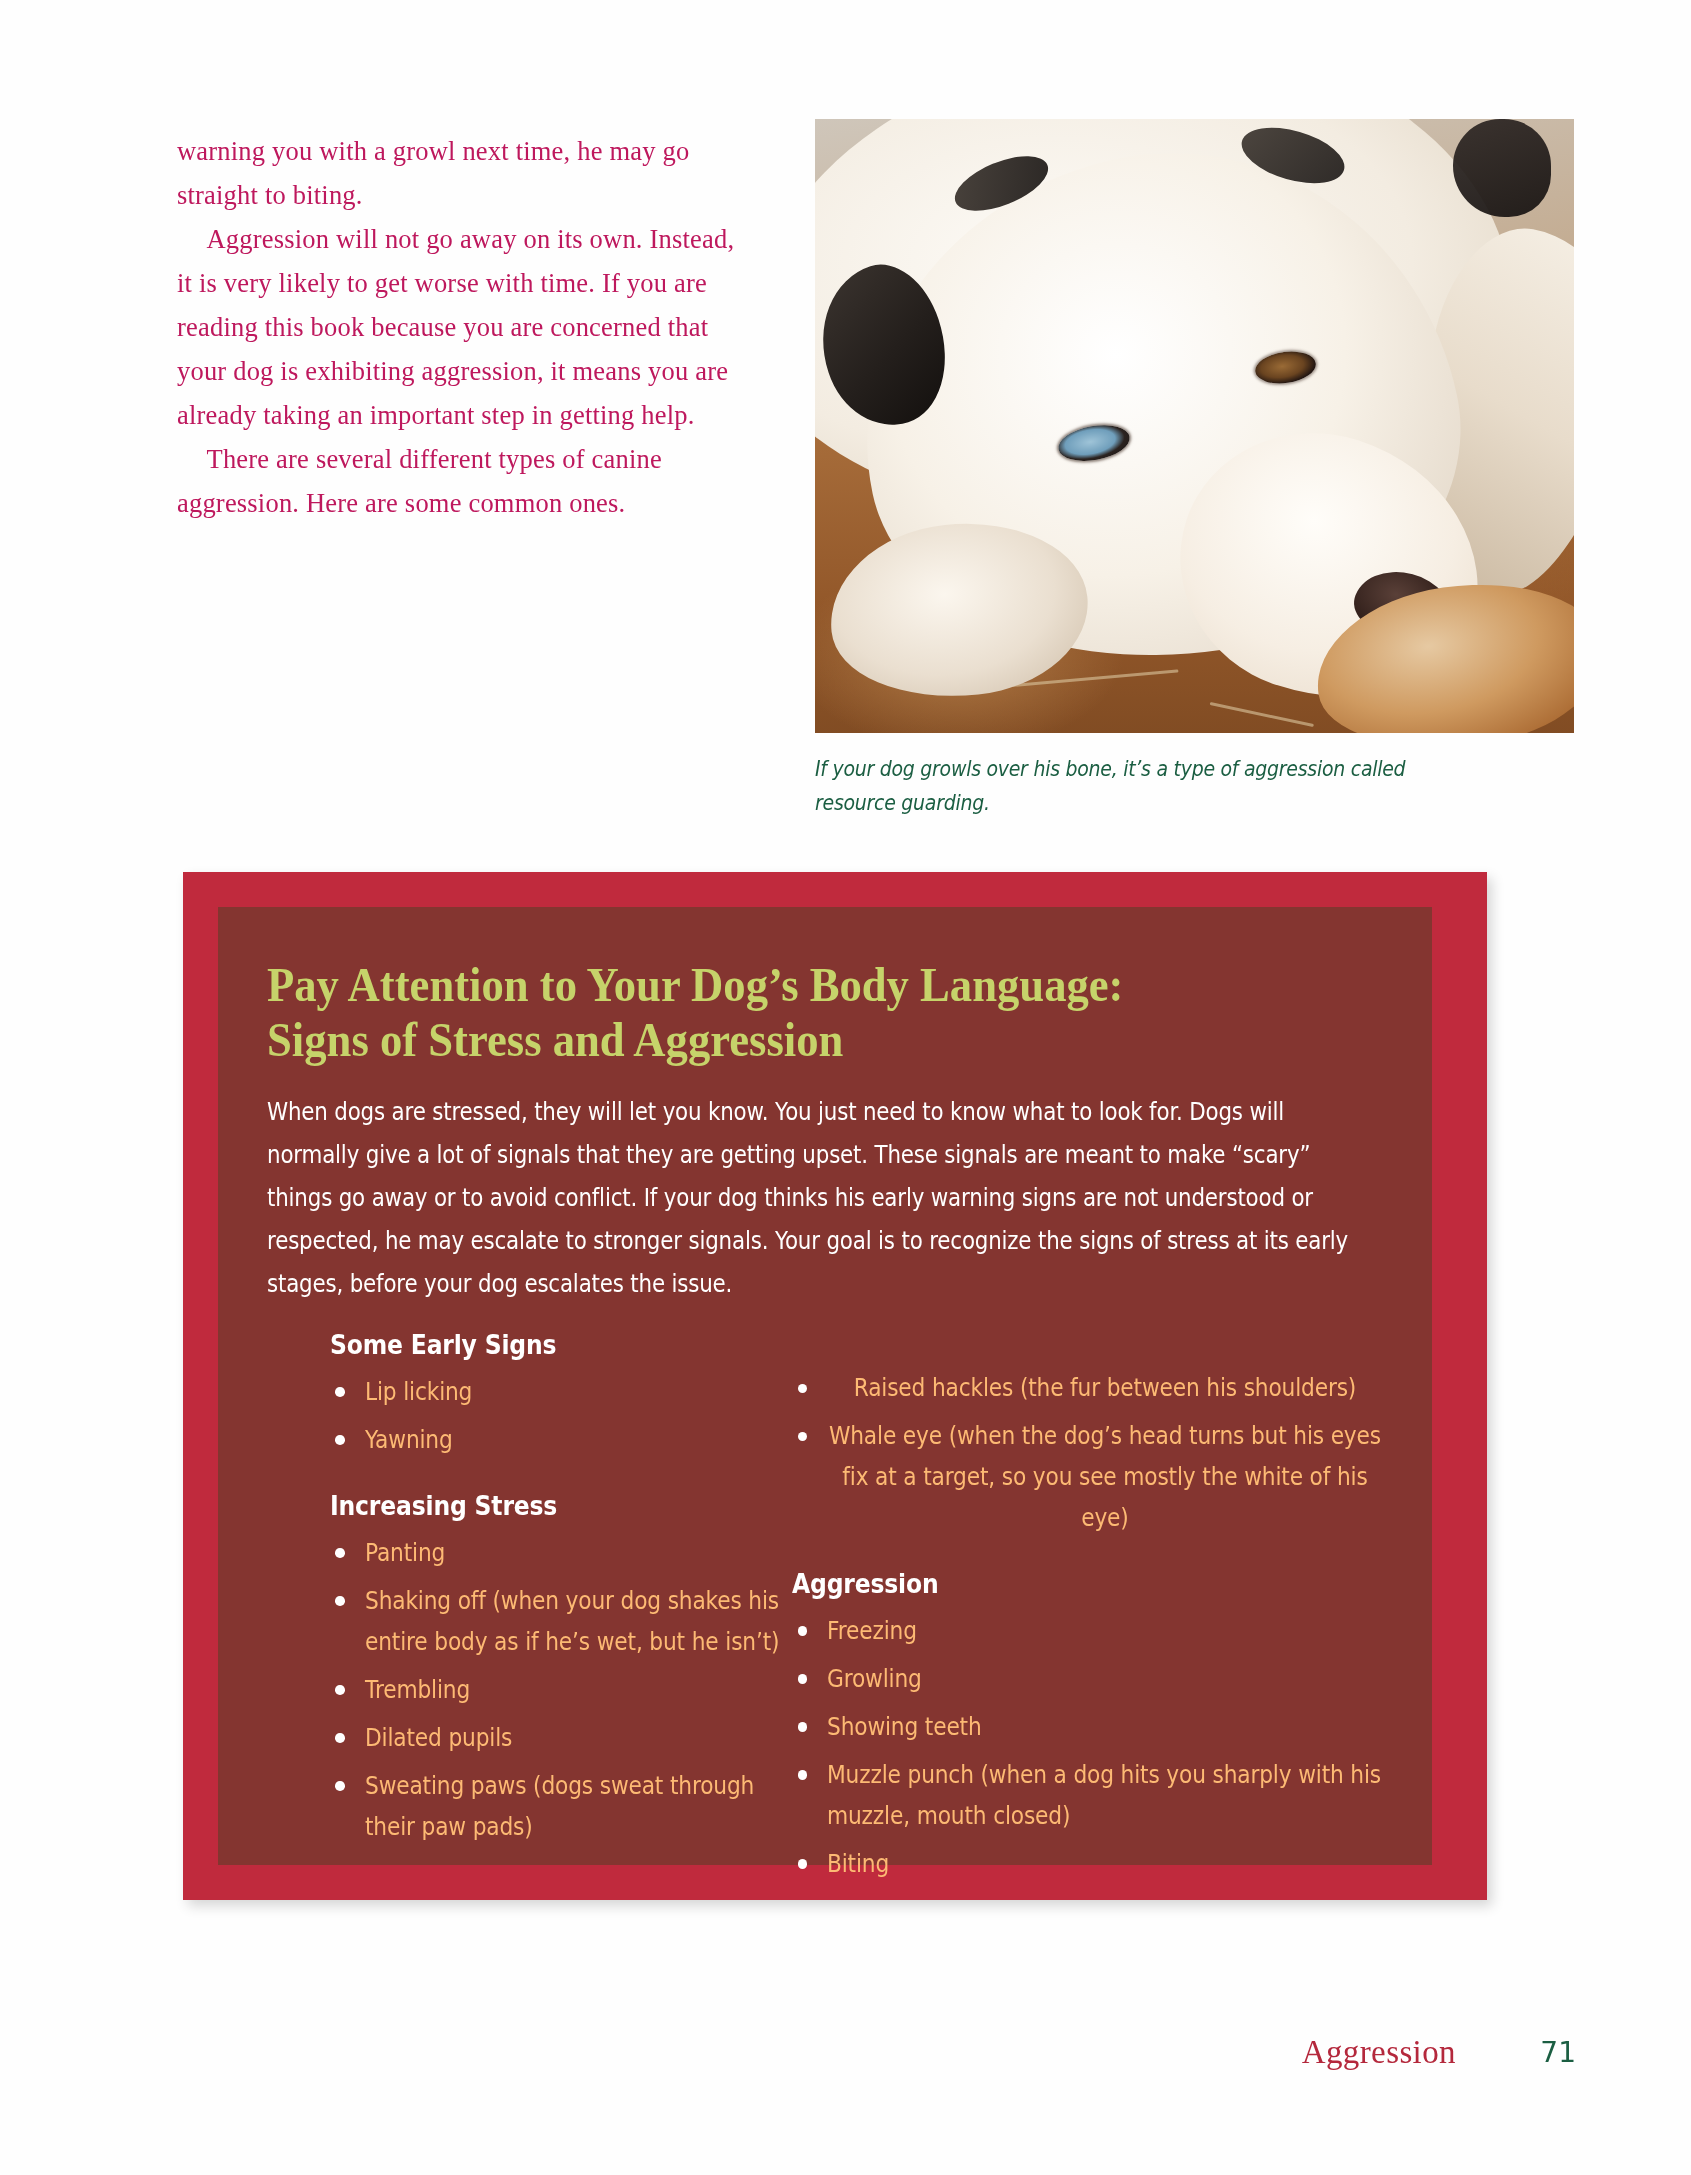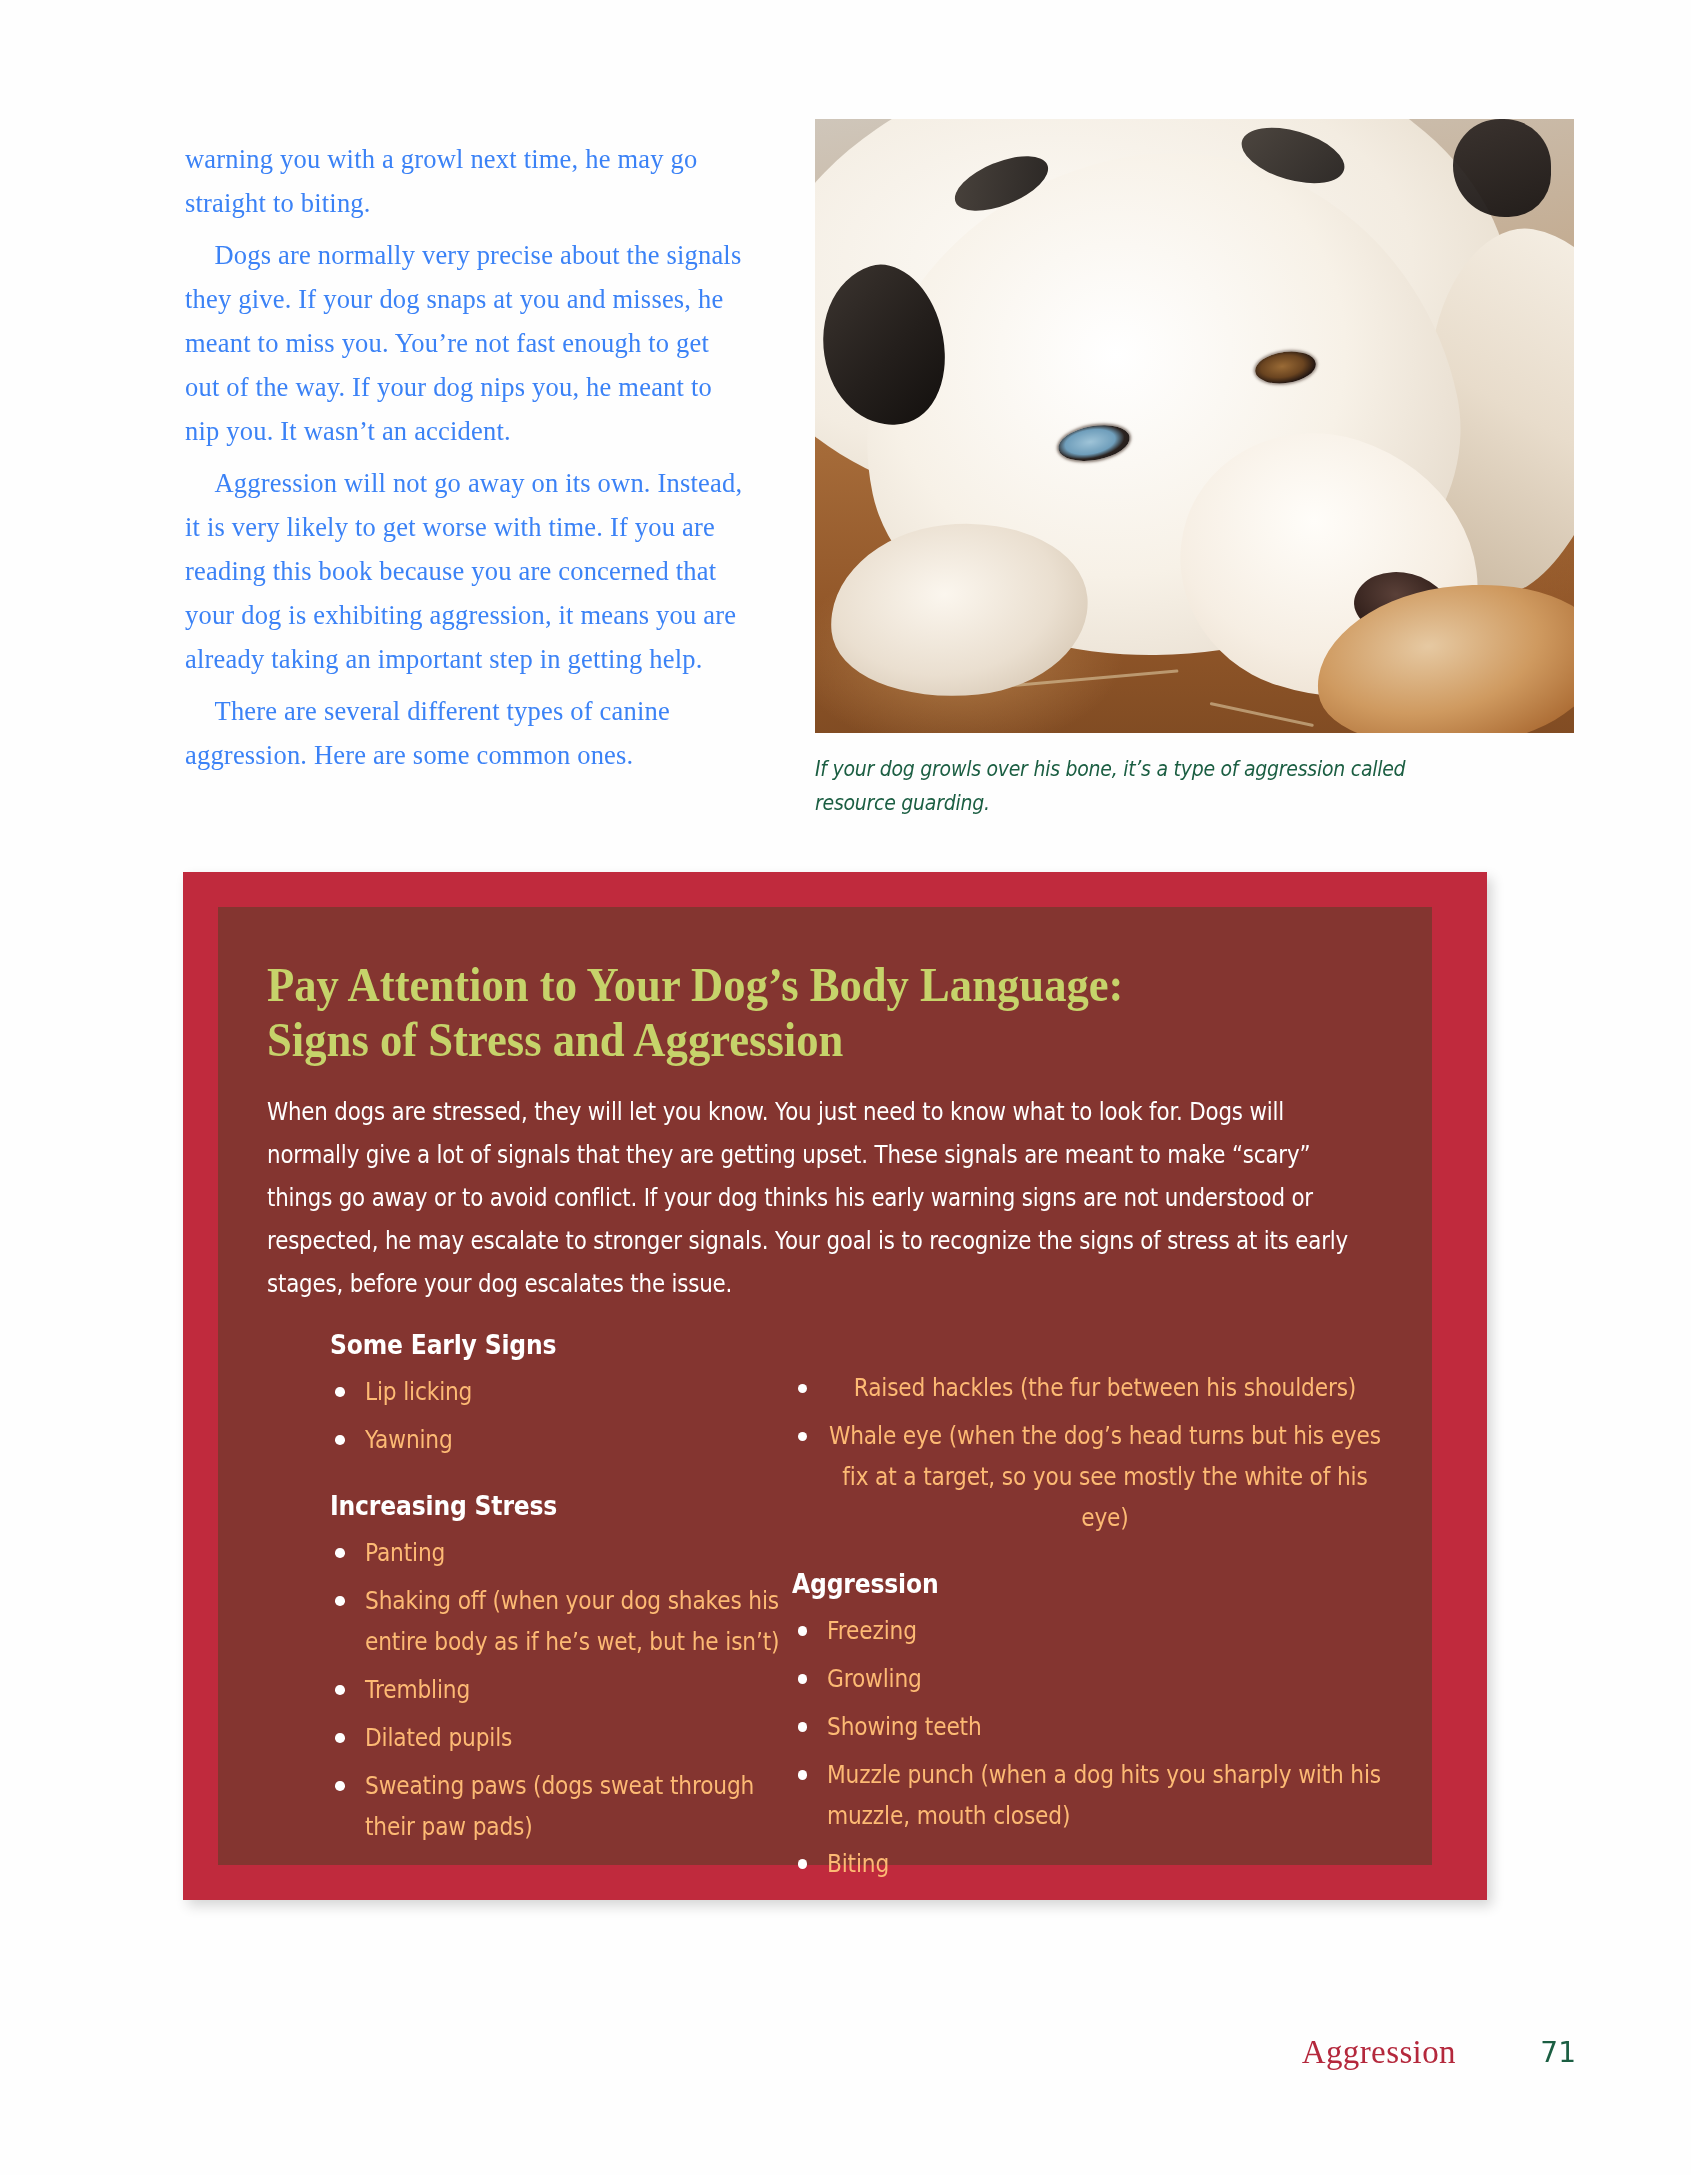--- a/index.html
+++ b/index.html
@@ -32,25 +32,25 @@
     height: 852px;
   }
 
   #body-column {
     position: absolute;
     left: 177px;
     top: 129px;
     width: 578px;
   }
   #body-column p {
-    margin: 8px;
+    margin: 0;
     font-family: "Liberation Serif", serif;
     font-size: 26.5px;
     line-height: 44px;
-    color: #3b82f6;
+    color: #be185d;
     text-align: left;
     letter-spacing: 0.2px;
   }
   #body-column p.indent {
     text-indent: 29.5px;
   }
 
   
   #photo-figure {
     position: absolute;
@@ -354,21 +354,20 @@
 </style>
 </head>
 <body>
 
 <div id="page">
 
   <div id="top-section">
 
     <div id="body-column">
       <p>warning you with a growl next time, he may go straight to biting.</p>
-      <p class="indent">Dogs are normally very precise about the signals they give. If your dog snaps at you and misses, he meant to miss you. You’re not fast enough to get out of the way. If your dog nips you, he meant to nip you. It wasn’t an accident.</p>
       <p class="indent">Aggression will not go away on its own. Instead, it is very likely to get worse with time. If you are reading this book because you are concerned that your dog is exhibiting aggression, it means you are already taking an important step in getting help.</p>
       <p class="indent">There are several different types of canine aggression. Here are some common ones.</p>
     </div>
 
     <figure id="photo-figure" style="margin:0;">
       <div id="photo">
         <div class="ground"></div>
         <div class="straw" style="left:6%; top:86%; width:16%; transform:rotate(9deg);"></div>
         <div class="straw" style="left:26%; top:92%; width:22%; transform:rotate(-5deg);"></div>
         <div class="straw" style="left:52%; top:95%; width:14%; transform:rotate(12deg);"></div>

